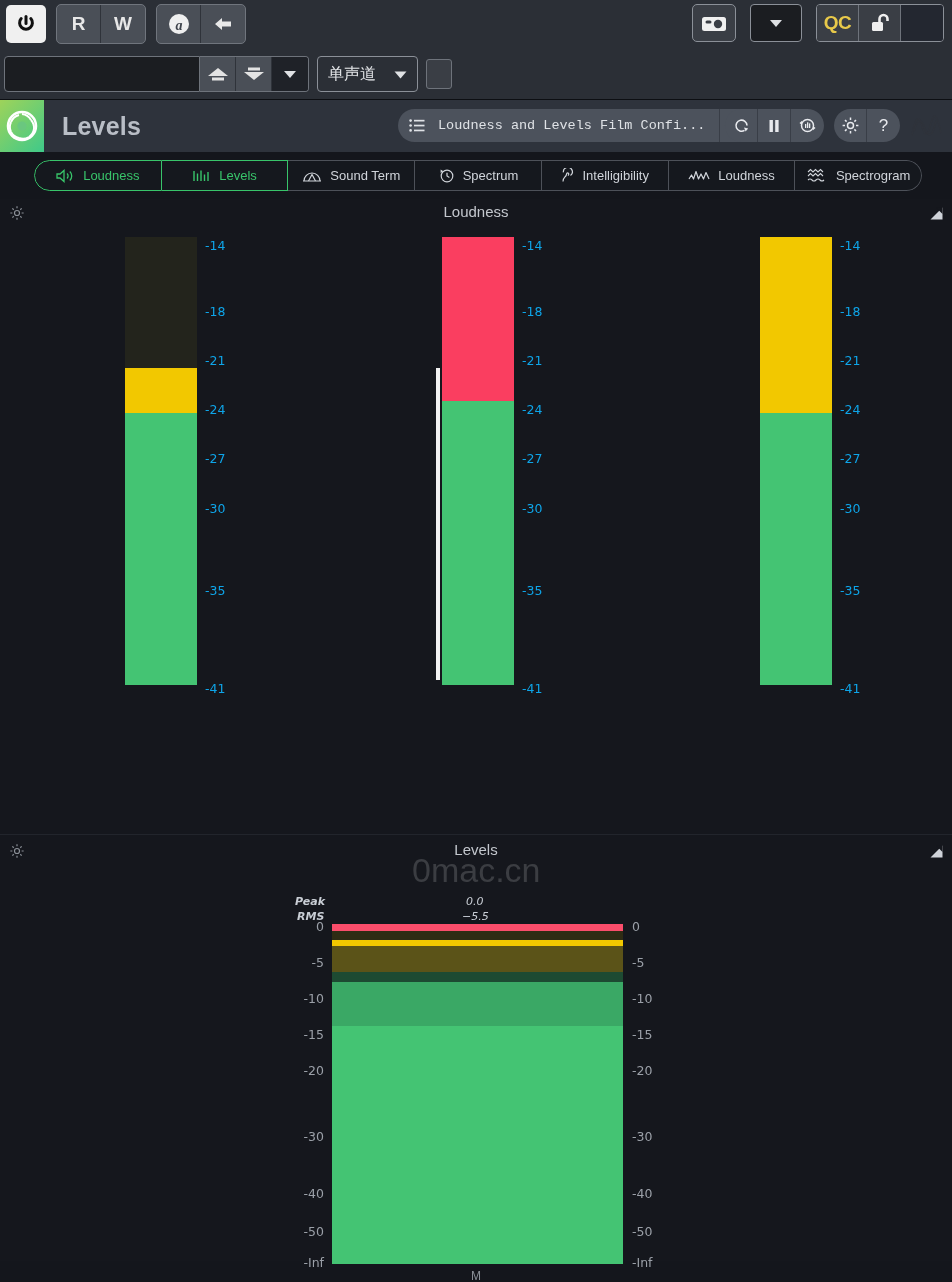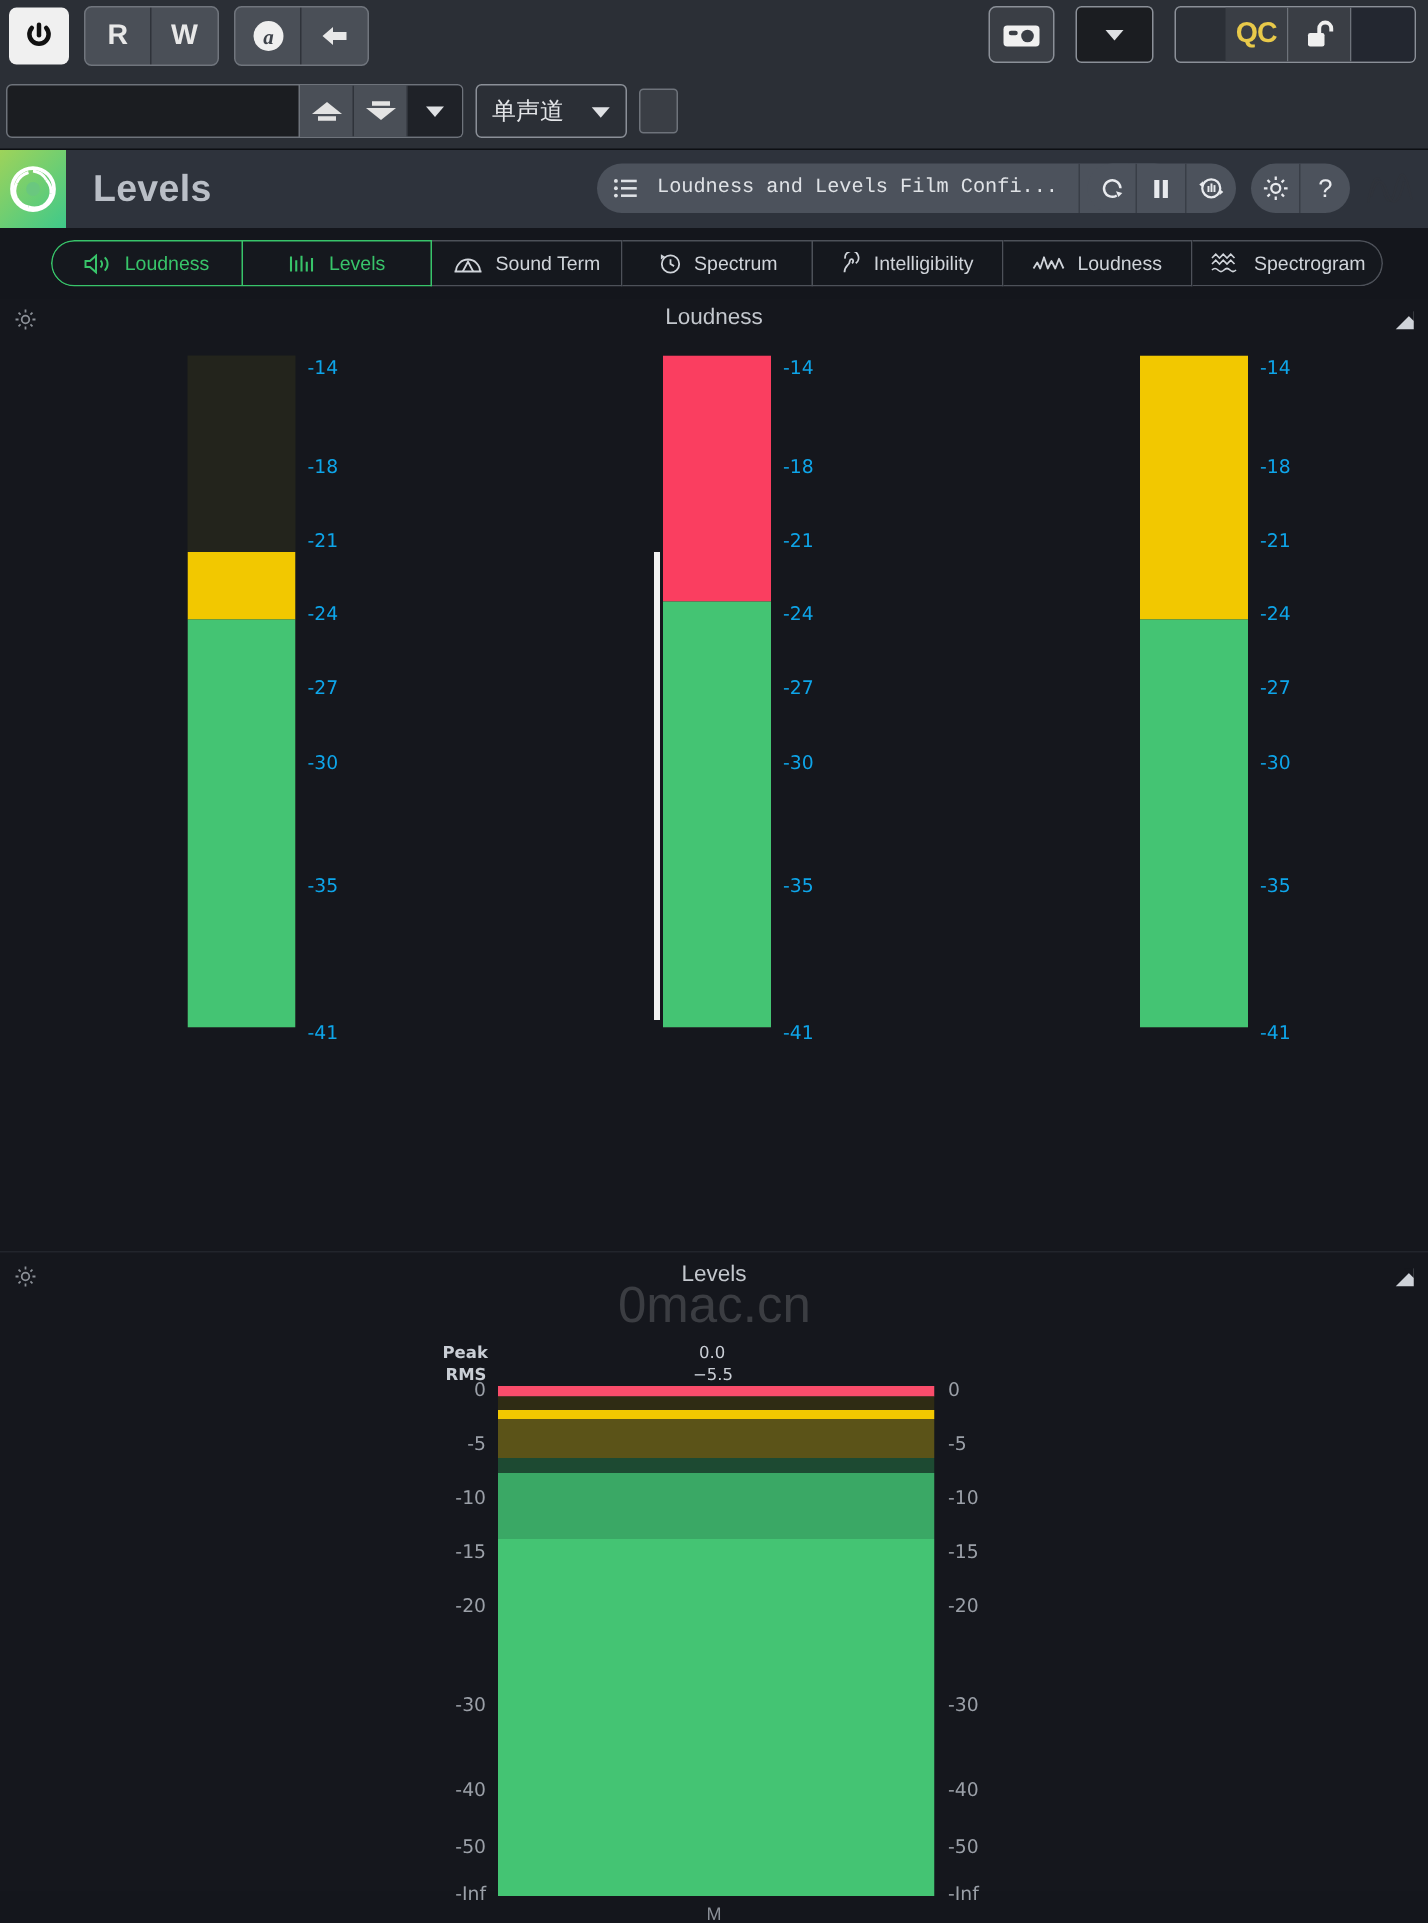--- a/index.html
+++ b/index.html
@@ -58,21 +58,21 @@
 
   .cam-btn {
     width: 44px; height: 38px; background: #3a3e45; border: 1px solid #8b9098;
     border-radius: 5px; display: flex; align-items: center; justify-content: center;
   }
   .drop-btn {
     width: 52px; height: 38px; background: #1b1d21; border: 1px solid #8b9098;
     border-radius: 4px; display: flex; align-items: center; justify-content: center;
     color: #dcdee1; font-size: 11px;
   }
-  .qc-grp { display: flex; border: 1px solid #8b9098; border-radius: 4px; overflow: hidden; height: 38px; padding-left: 33px; }
+  .qc-grp { display: flex; border: 1px solid #8b9098; border-radius: 4px; overflow: hidden; height: 38px; }
   .qc-grp > div { width: 42px; display: flex; align-items: center; justify-content: center; background: #3a3e45; border-right: 1px solid #6e737b; }
   .qc-grp > div:last-child { border-right: none; background: #232730; }
   .qc-txt { color: #e8c94a; font-size: 19px; font-weight: bold; letter-spacing: -0.5px; }
 
   
   .plug-head {
     height: 52px; background: #2e333c; display: flex; align-items: center;
     position: relative;
   }
   .logo-box {
@@ -158,21 +158,21 @@
   .targets {
     display: flex; align-items: center; width: 228px; height: 30px;
     background: #15171d; border: 1px solid #6a6f78; border-radius: 4px;
   }
   .targets .t-ic { width: 30px; display: flex; align-items: center; justify-content: center; border-right: 1px solid #6a6f78; height: 100%; }
   .targets .t-lbl { flex: 1; color: #d6dadf; font-size: 13.5px; padding-left: 9px; }
   .targets .t-ch { padding-right: 9px; }
 
   
   .levels-area { position: relative; height: 410px; }
-  .lv-peakrow { position: absolute; color: #c9ced5; font-size: 11px; font-family: "DejaVu Sans", sans-serif; }
+  .lv-peakrow { position: absolute; color: #c9ced5; font-size: 11px; font-family: "DejaVu Sans", sans-serif; font-style: italic; }
   .lv-bar { position: absolute; overflow: hidden; }
   .lv-seg { position: absolute; left: 0; width: 100%; }
   .lv-tick {
     position: absolute; color: #9ba0a8; font-size: 12.5px;
     font-family: "DejaVu Sans", sans-serif; transform: translateY(-50%);
   }
   .lv-chan { position: absolute; color: #8a8f97; font-size: 12px; }
 
   .wm {
     position: absolute; left: 412px; top: 622px; font-size: 34px;

